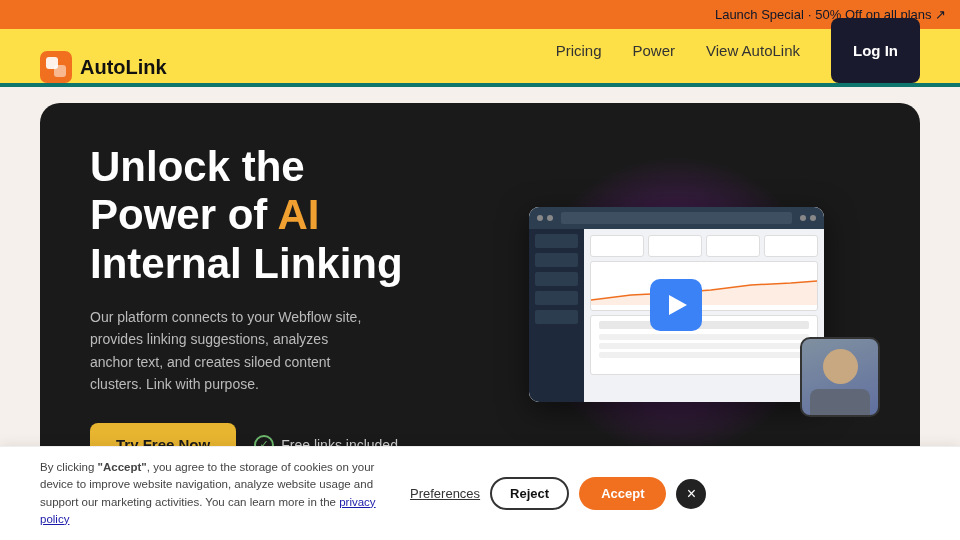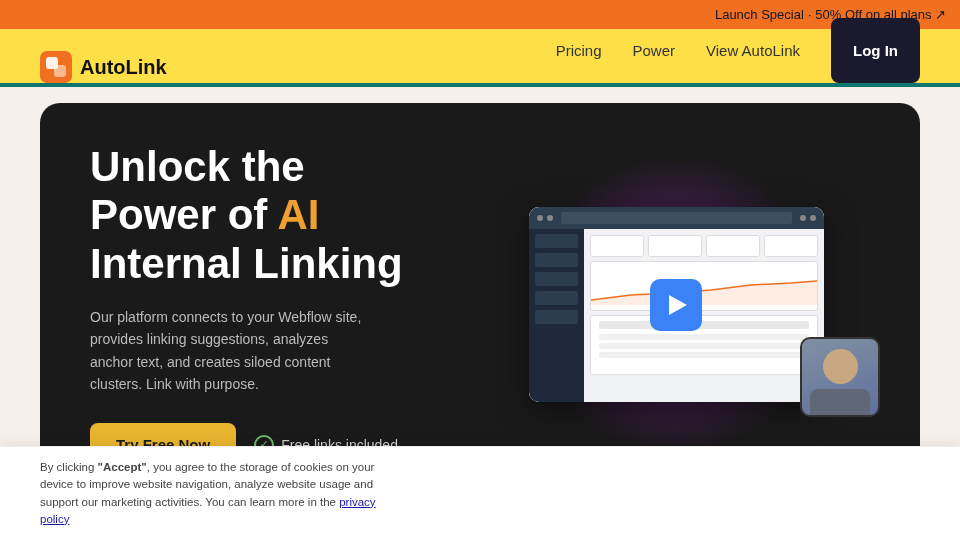--- a/index.html
+++ b/index.html
@@ -474,13 +474,19 @@
       <div class="presenter-head"></div>
       <div class="presenter-body"></div>
     </div>
   </div>
 </section>
 
 <div class="cookie-banner">
   <p class="cookie-text">
     By clicking <strong>"Accept"</strong>, you agree to the storage of cookies on your device to improve website navigation, analyze website usage and support our marketing activities. You can learn more in the <a href="#">privacy policy</a>
   </p>
+  <div class="cookie-actions">
+    <button class="pref-btn">Preferences</button>
+    <button class="reject-btn">Reject</button>
+    <button class="accept-btn">Accept</button>
+    <button class="close-btn">×</button>
+  </div>
 </div>
 
 </body></html>

